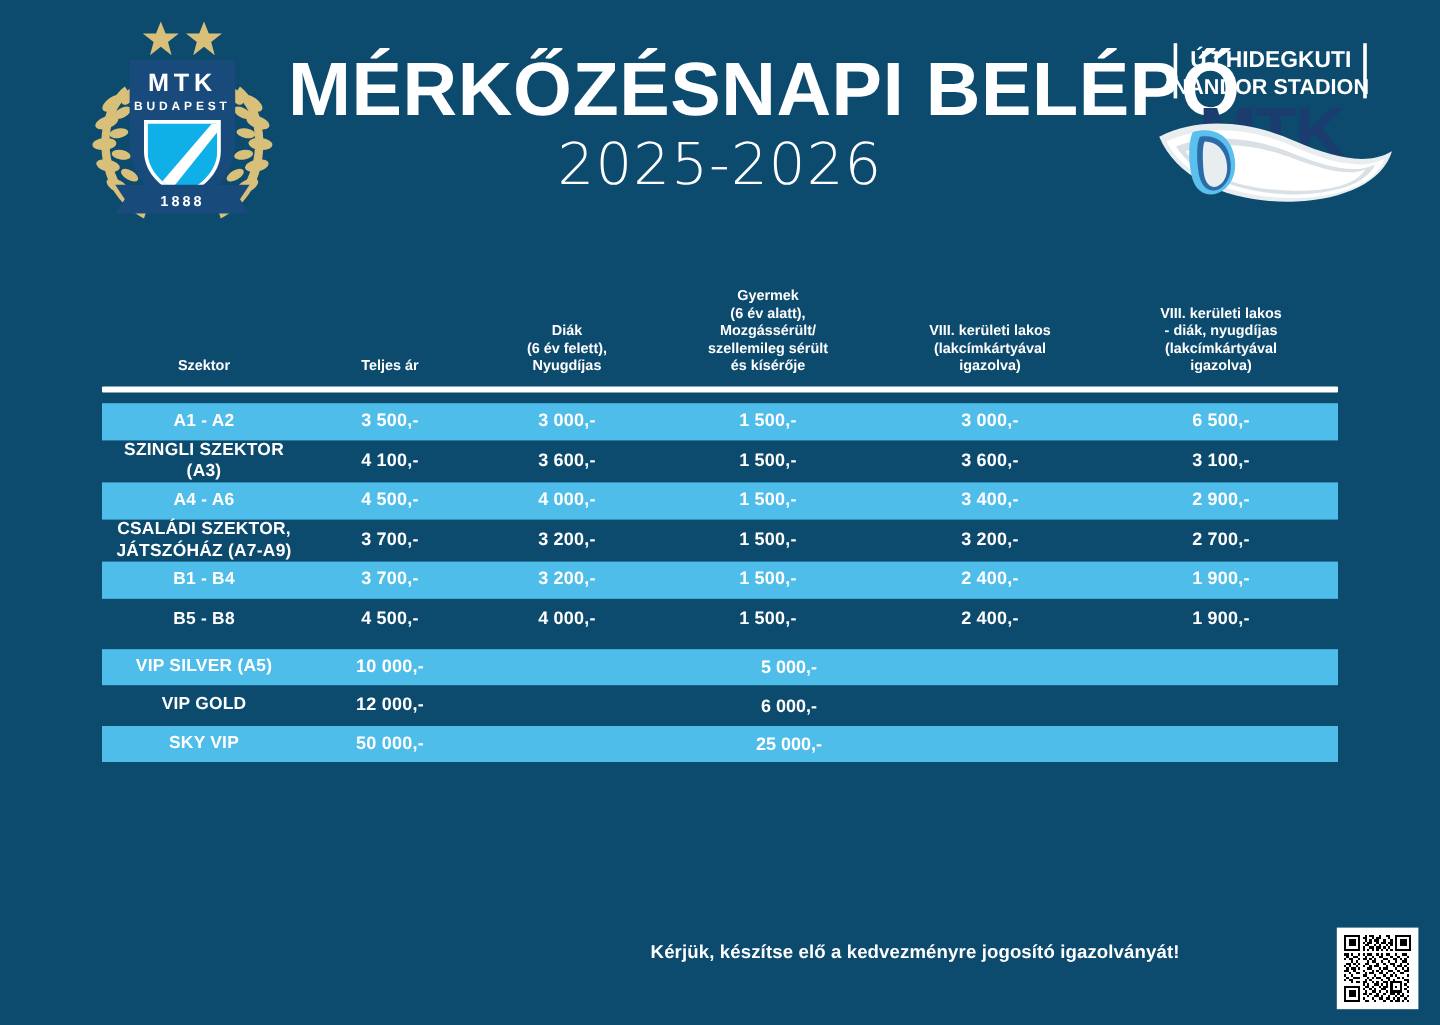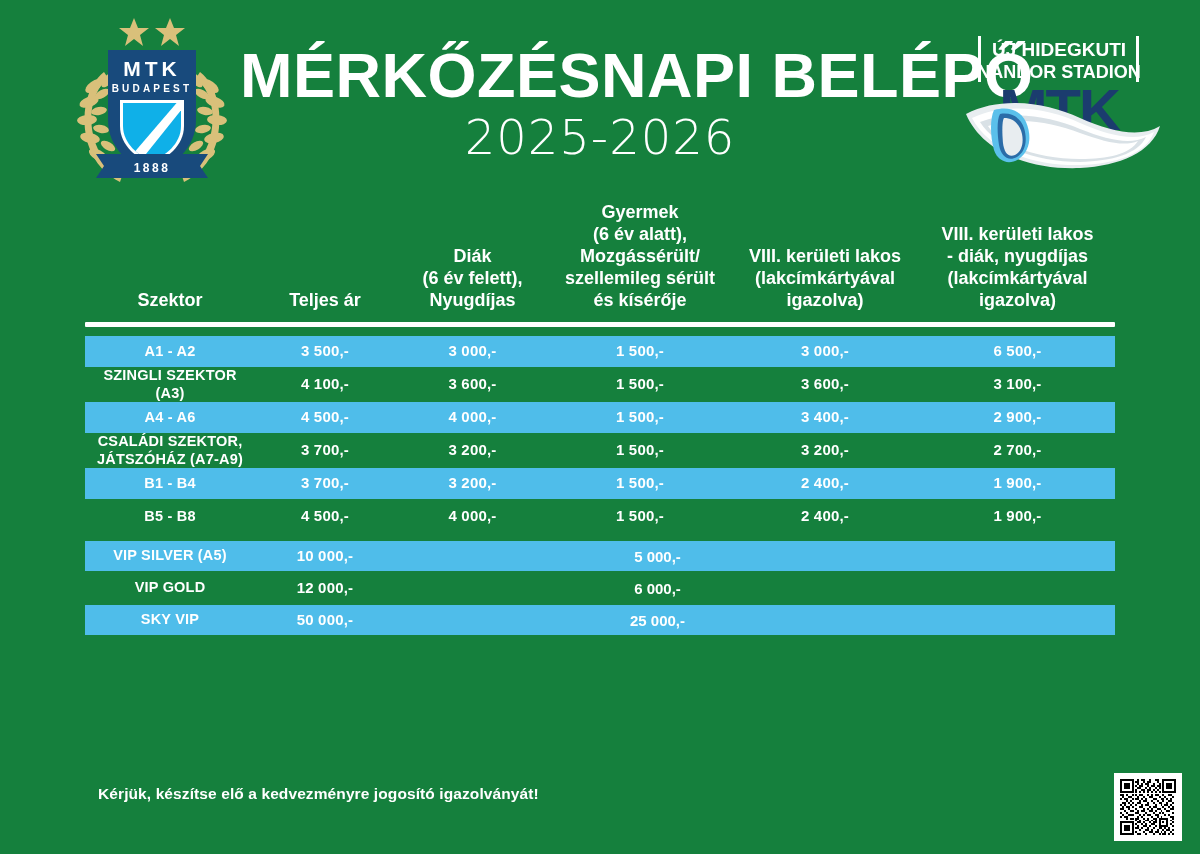--- a/index.html
+++ b/index.html
@@ -16,21 +16,21 @@
     font-family: "Liberation Sans", "DejaVu Sans", sans-serif;
     color: #ffffff;
     position: relative;
   }
 
   .poster {
     position: absolute;
     inset: 0;
     width: 1200px;
     height: 854px;
-    background: #15803d;
+    background: #0c4a6e;
   }
 
   
   .header {
     position: absolute;
     left: 0; top: 0;
     width: 1200px;
     height: 190px;
   }
 
@@ -109,21 +109,21 @@
   }
 
   
   .c1 { width: 170px; }   
   .c2 { width: 140px; }   
   .c3 { width: 155px; }   
   .c4 { width: 180px; }   
   .c5 { width: 190px; }   
   .c6 { width: 195px; }   
 
-  .thead .th { font-size: 18px; }
+  .thead .th { font-size: 12px; }
 
   .divider {
     width: 1030px;
     height: 5px;
     background: #ffffff;
     margin-top: 2px;
     margin-bottom: 9px;
     border-radius: 1px;
   }
 
@@ -150,23 +150,24 @@
     width: 525px;   
     text-align: center;
     font-size: 15px;
     font-weight: bold;
   }
   .vip-spacer { width: 195px; }
 
   
   .footer {
     position: absolute;
-    left: 98px;
+    left: 83px;
     top: 782px;
     width: 900px;
+    text-align: right;
   }
   .footer-line {
     font-size: 15.5px;
     font-weight: bold;
     line-height: 1.55;
     color: #ffffff;
     letter-spacing: 0.1px;
   }
 
   

